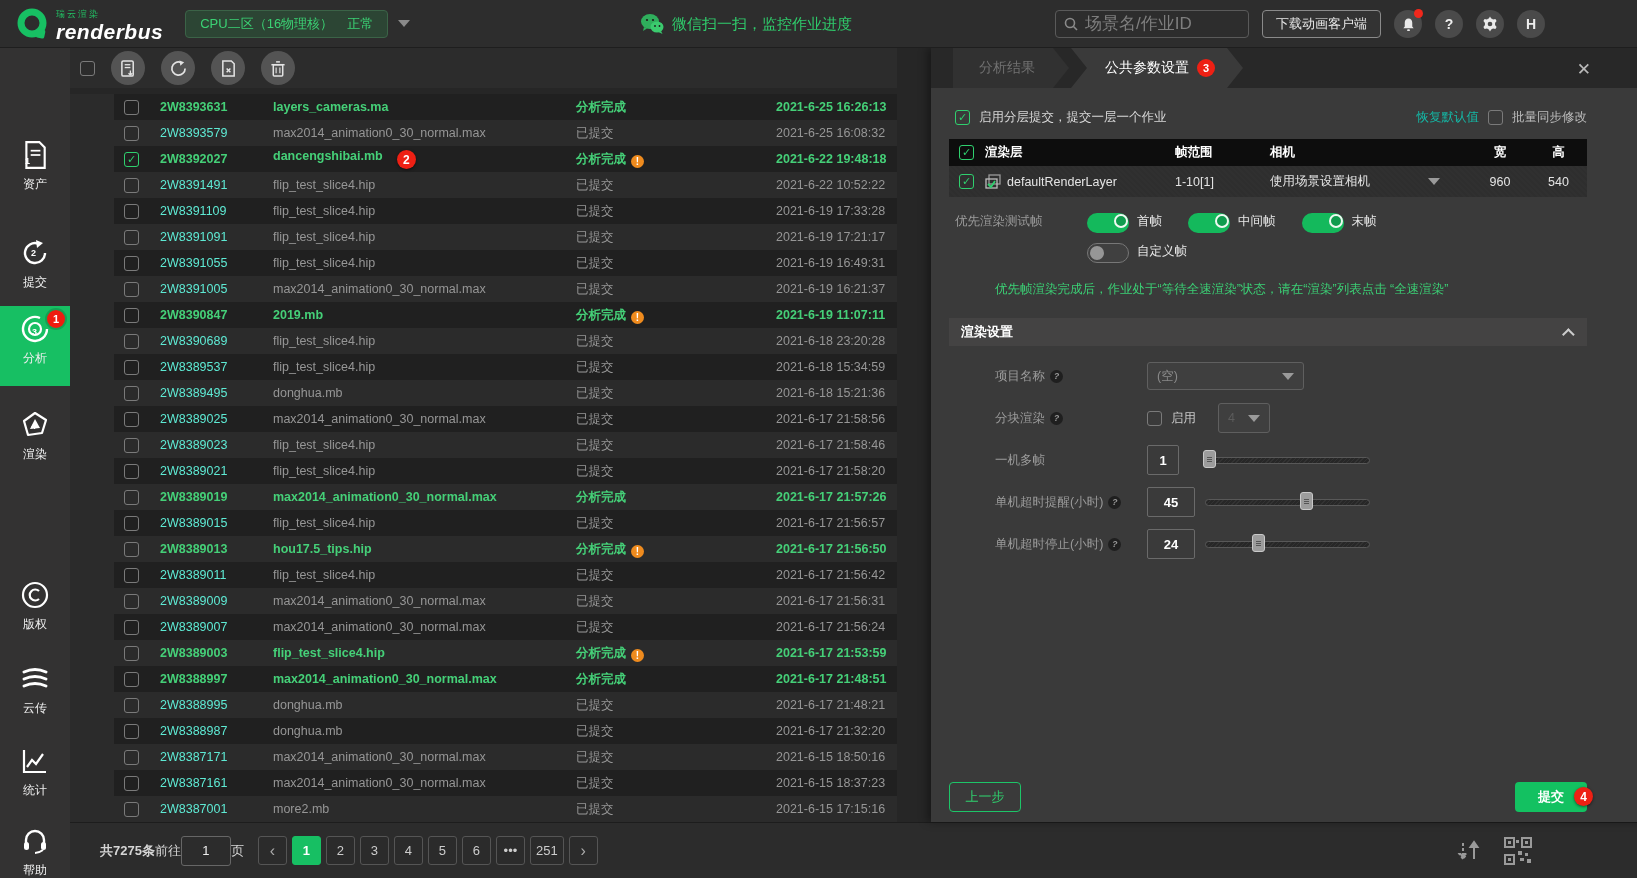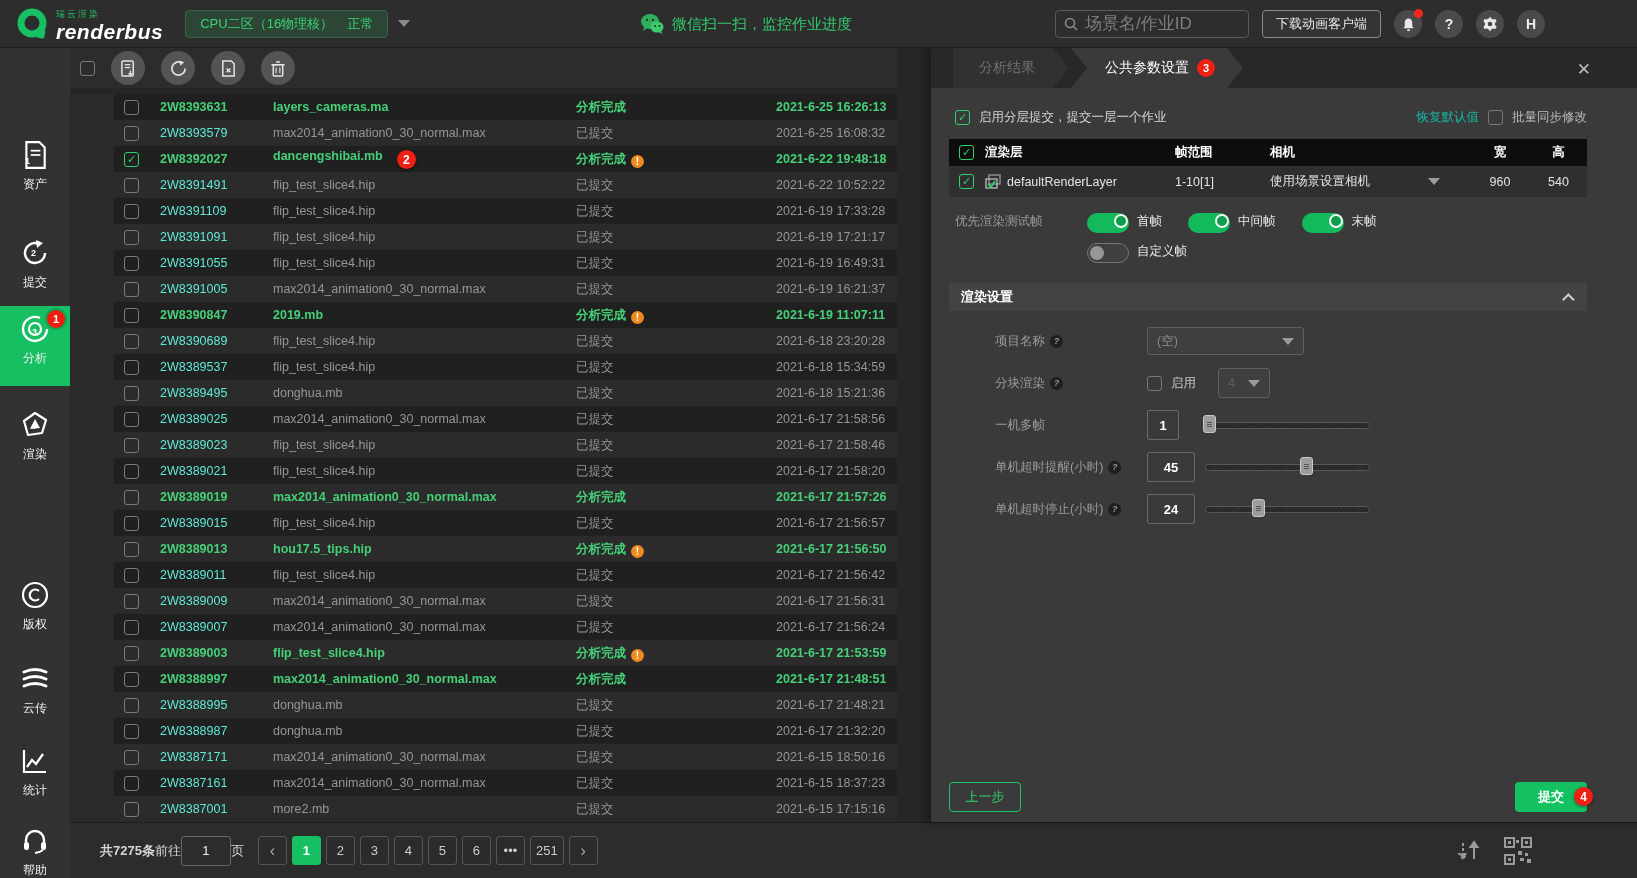--- a/index.html
+++ b/index.html
@@ -680,20 +680,21 @@
         </span>
       <span class="tgl-lbl">末帧</span>
     </div>
     <div class="prio-row" style="margin-top:10px">
       <span class="prio-label"></span>
       <span class="tgl off">
           <span class="knob"></span>
         </span>
       <span class="tgl-lbl">自定义帧</span>
     </div>
+    <div class="prio-note">优先帧渲染完成后，作业处于“等待全速渲染”状态，请在“渲染”列表点击 “全速渲染”</div>
 
     <div class="sec-hd" style="margin-top:20px">
       <span>渲染设置</span>
       <span class="chev-up"></span>
     </div>
     <div class="prow" style="margin-top:14px">
       <span class="plabel">
           <span>项目名称</span>
           <i class="info-i">?</i>
         </span>

